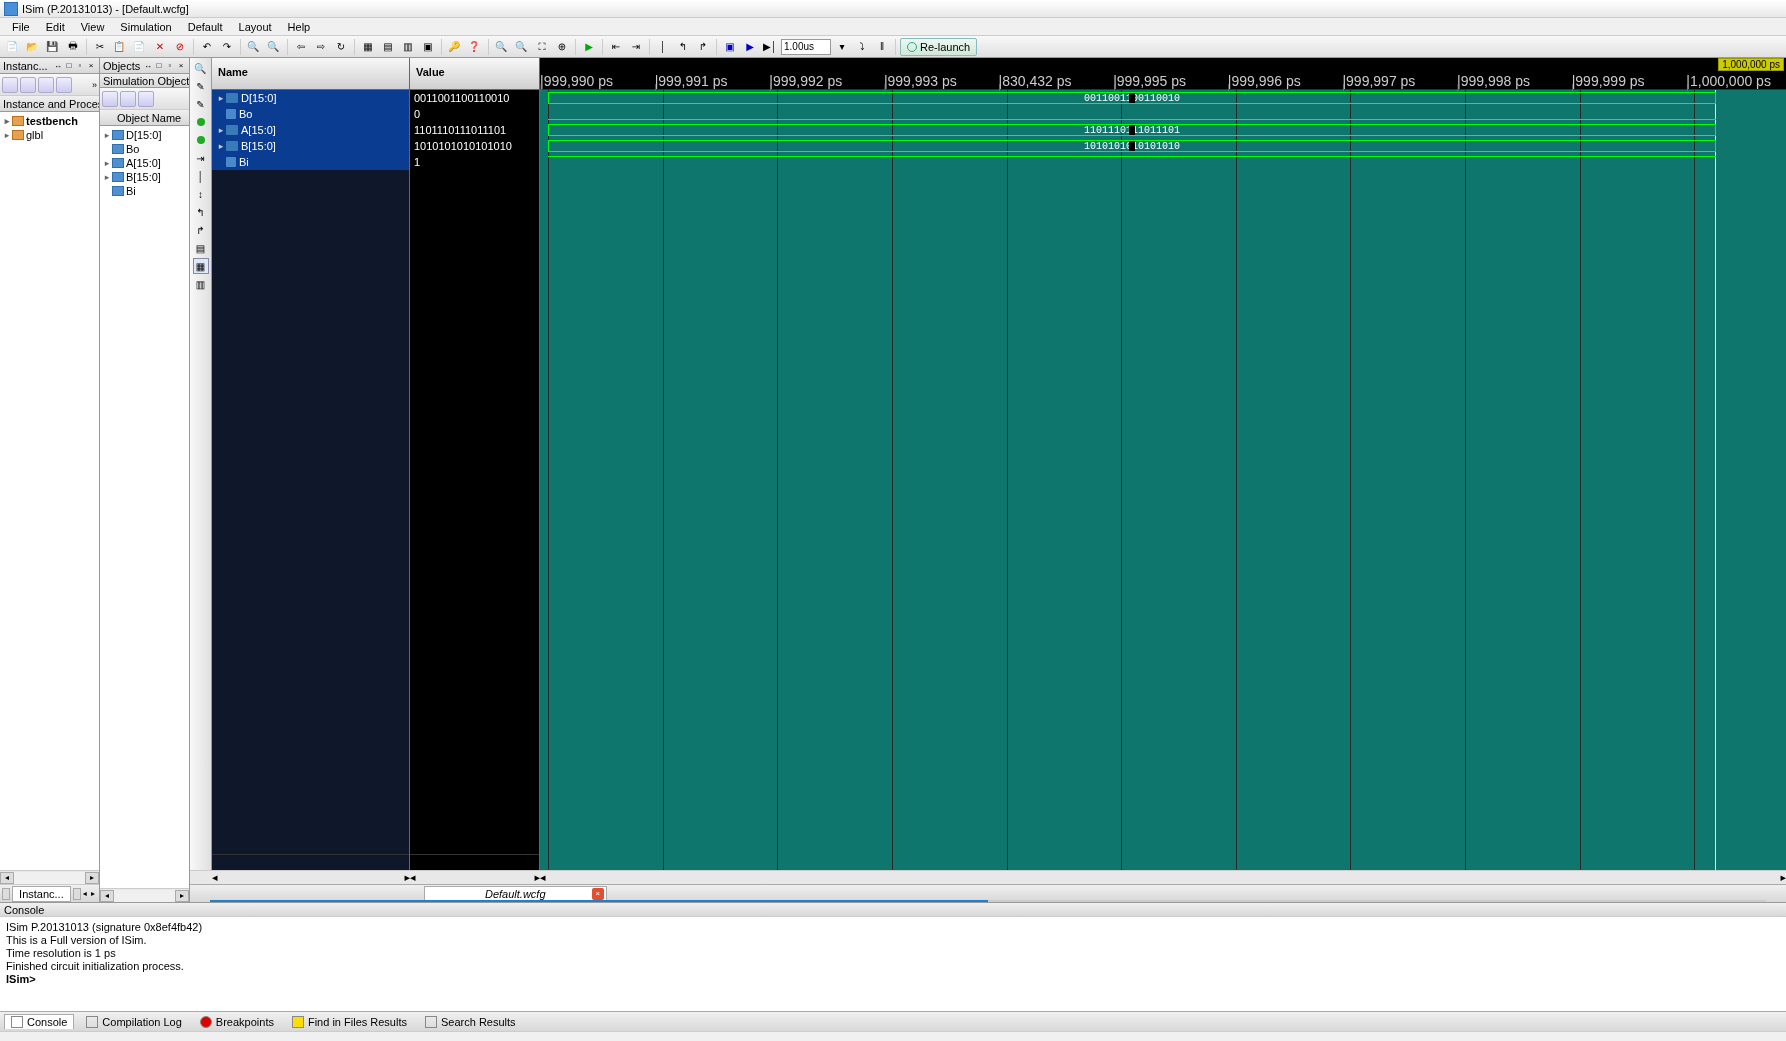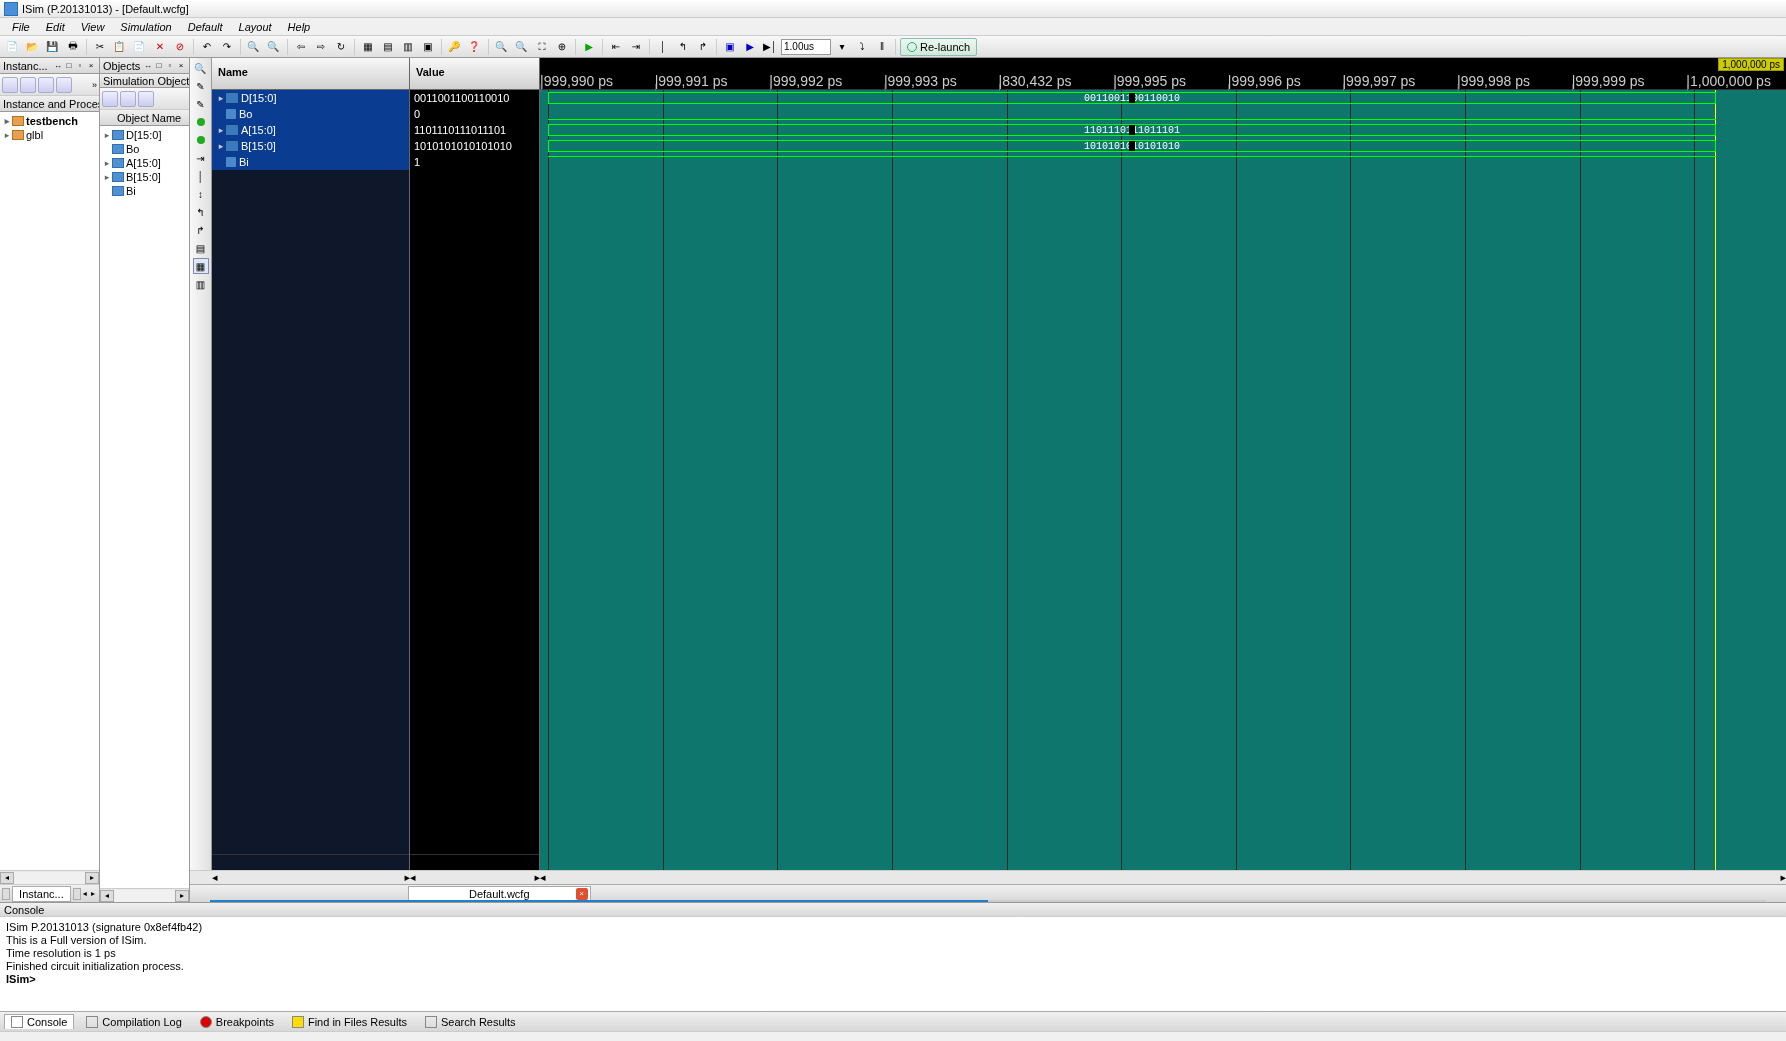--- a/index.html
+++ b/index.html
@@ -1,20 +1,20 @@
 <!DOCTYPE html>
 <html><head>
 <meta charset="utf-8">
 <style>
 * { box-sizing: border-box; margin: 0; padding: 0; font-family: Tahoma, sans-serif; font-size: 11px; }
 body { background: #fff; width: 1786px; height: 1041px; overflow: hidden; display: flex; flex-direction: column; }
 .titlebar { height: 18px; background: linear-gradient(#fff,#e8e8e8); display: flex; align-items: center; padding: 0 4px; border-bottom: 1px solid #ccc; }
 .titlebar .ticon { width: 14px; height: 14px; background: #4a90d9; margin-right: 4px; border: 1px solid #2a70b9; }
 .menubar { height: 18px; background: #f0f0f0; display: flex; align-items: center; padding: 0 4px; border-bottom: 1px solid #ccc; }
-.menubar span { padding: 0 8px; cursor: default; font-style: italic; }
+.menubar span { padding: 0 8px; cursor: default; }
 .toolbar { height: 22px; background: linear-gradient(#f8f8f8,#e0e0e0); display: flex; align-items: center; padding: 0 4px; border-bottom: 1px solid #999; gap: 2px; }
 .tbtn { width: 18px; height: 18px; border: 1px solid transparent; display: inline-flex; align-items: center; justify-content: center; font-size: 10px; }
 .tsep { width: 1px; height: 16px; background: #ccc; margin: 0 2px; }
 .timebox { width: 50px; height: 16px; border: 1px solid #999; background: #fff; font-size: 10px; padding: 0 2px; }
 .relaunch { height: 18px; border: 1px solid #8bb; background: linear-gradient(#eef8f0,#d0e8d8); padding: 0 6px; display: inline-flex; align-items: center; gap: 3px; border-radius: 2px; }
 .relaunch .ico { width: 10px; height: 10px; border: 1px solid #2a8; border-radius: 50%; }
 .mainbody { flex: 1; display: flex; min-height: 0; }
 .leftcol { width: 100px; display: flex; flex-direction: column; border-right: 1px solid #999; justify-content: flex-end; }
 .midcol { width: 90px; display: flex; flex-direction: column; border-right: 1px solid #999; }
 .panelhdr { height: 16px; background: linear-gradient(#f0f0f0,#d8d8d8); border-bottom: 1px solid #999; display: flex; align-items: center; padding: 0 3px; font-size: 10px; white-space: nowrap; overflow: hidden; }
@@ -61,21 +61,21 @@
 .wavesig .bus { position: absolute; left: 8px; right: 70px; top: 2px; bottom: 2px; border: 1px solid #00ff00; display: flex; align-items: center; justify-content: center; color: #fff; font-size: 10px; font-family: 'Courier New', monospace; overflow: hidden; }
 .wavesig .bus::before, .wavesig .bus::after { content: ''; position: absolute; width: 6px; height: 12px; background: #000; }
 .wavesig .line { position: absolute; left: 8px; right: 70px; height: 1px; background: #00ff00; }
 .wavesig .line.high { top: 2px; }
 .wavesig .line.low { bottom: 2px; }
 .cursor-line { position: absolute; top: 0; bottom: 0; width: 1px; background: #ffff00; }
 .grid-line { position: absolute; top: 0; bottom: 0; width: 1px; background: #2a2a2a; }
 .cursorbar { height: 16px; background: #000; color: #ccc; padding: 0 6px; font-size: 10px; display: flex; align-items: center; border-top: 1px solid #333; }
 .wavehscroll { height: 14px; display: flex; }
 .wavehscroll > div { background: #e8e8e8; border-top: 1px solid #ccc; display: flex; align-items: center; }
-.wavetabs { height: 18px; background: linear-gradient(#f0f0f0,#d8d8d8); border-top: 1px solid #aaa; display: flex; align-items: center; padding: 0 4px; position: relative; }
+.wavetabs { height: 18px; background: linear-gradient(#f0f0f0,#d8d8d8); border-top: 1px solid #aaa; display: flex; align-items: center; padding: 0 20px; position: relative; font-style: italic; }
 .wavetabs .wtab { padding: 1px 60px; border: 1px solid #aaa; background: #fff; margin-left: 200px; position: relative; }
 .wavetabs .wtab .x { position: absolute; right: 2px; top: 1px; width: 12px; height: 12px; background: #e05030; color: #fff; font-size: 8px; text-align: center; line-height: 12px; border-radius: 2px; }
 .wavetabs::after { content: ''; position: absolute; left: 20px; right: 20px; bottom: 0; height: 2px; background: linear-gradient(90deg, #2080d0 0%, #2080d0 50%, #ccc 50%); }
 .consolehdr { height: 15px; background: linear-gradient(#f0f0f0,#d8d8d8); border-top: 1px solid #999; border-bottom: 1px solid #ccc; padding: 0 4px; font-size: 10px; display: flex; align-items: center; }
 .console { flex: 0 0 94px; background: #fff; padding: 4px 6px; font-size: 11px; line-height: 13px; overflow: auto; }
 .console .prompt { font-weight: bold; }
 .consoletabs { height: 20px; background: linear-gradient(#f0f0f0,#d8d8d8); border-top: 1px solid #aaa; display: flex; align-items: center; padding: 0 4px; gap: 6px; }
 .consoletabs .ctab { display: flex; align-items: center; gap: 4px; padding: 1px 6px; font-size: 11px; }
 .consoletabs .ctab .ci { width: 12px; height: 12px; border: 1px solid #888; }
 .consoletabs .ctab.active { background: #fff; border: 1px solid #aaa; border-bottom: none; }

